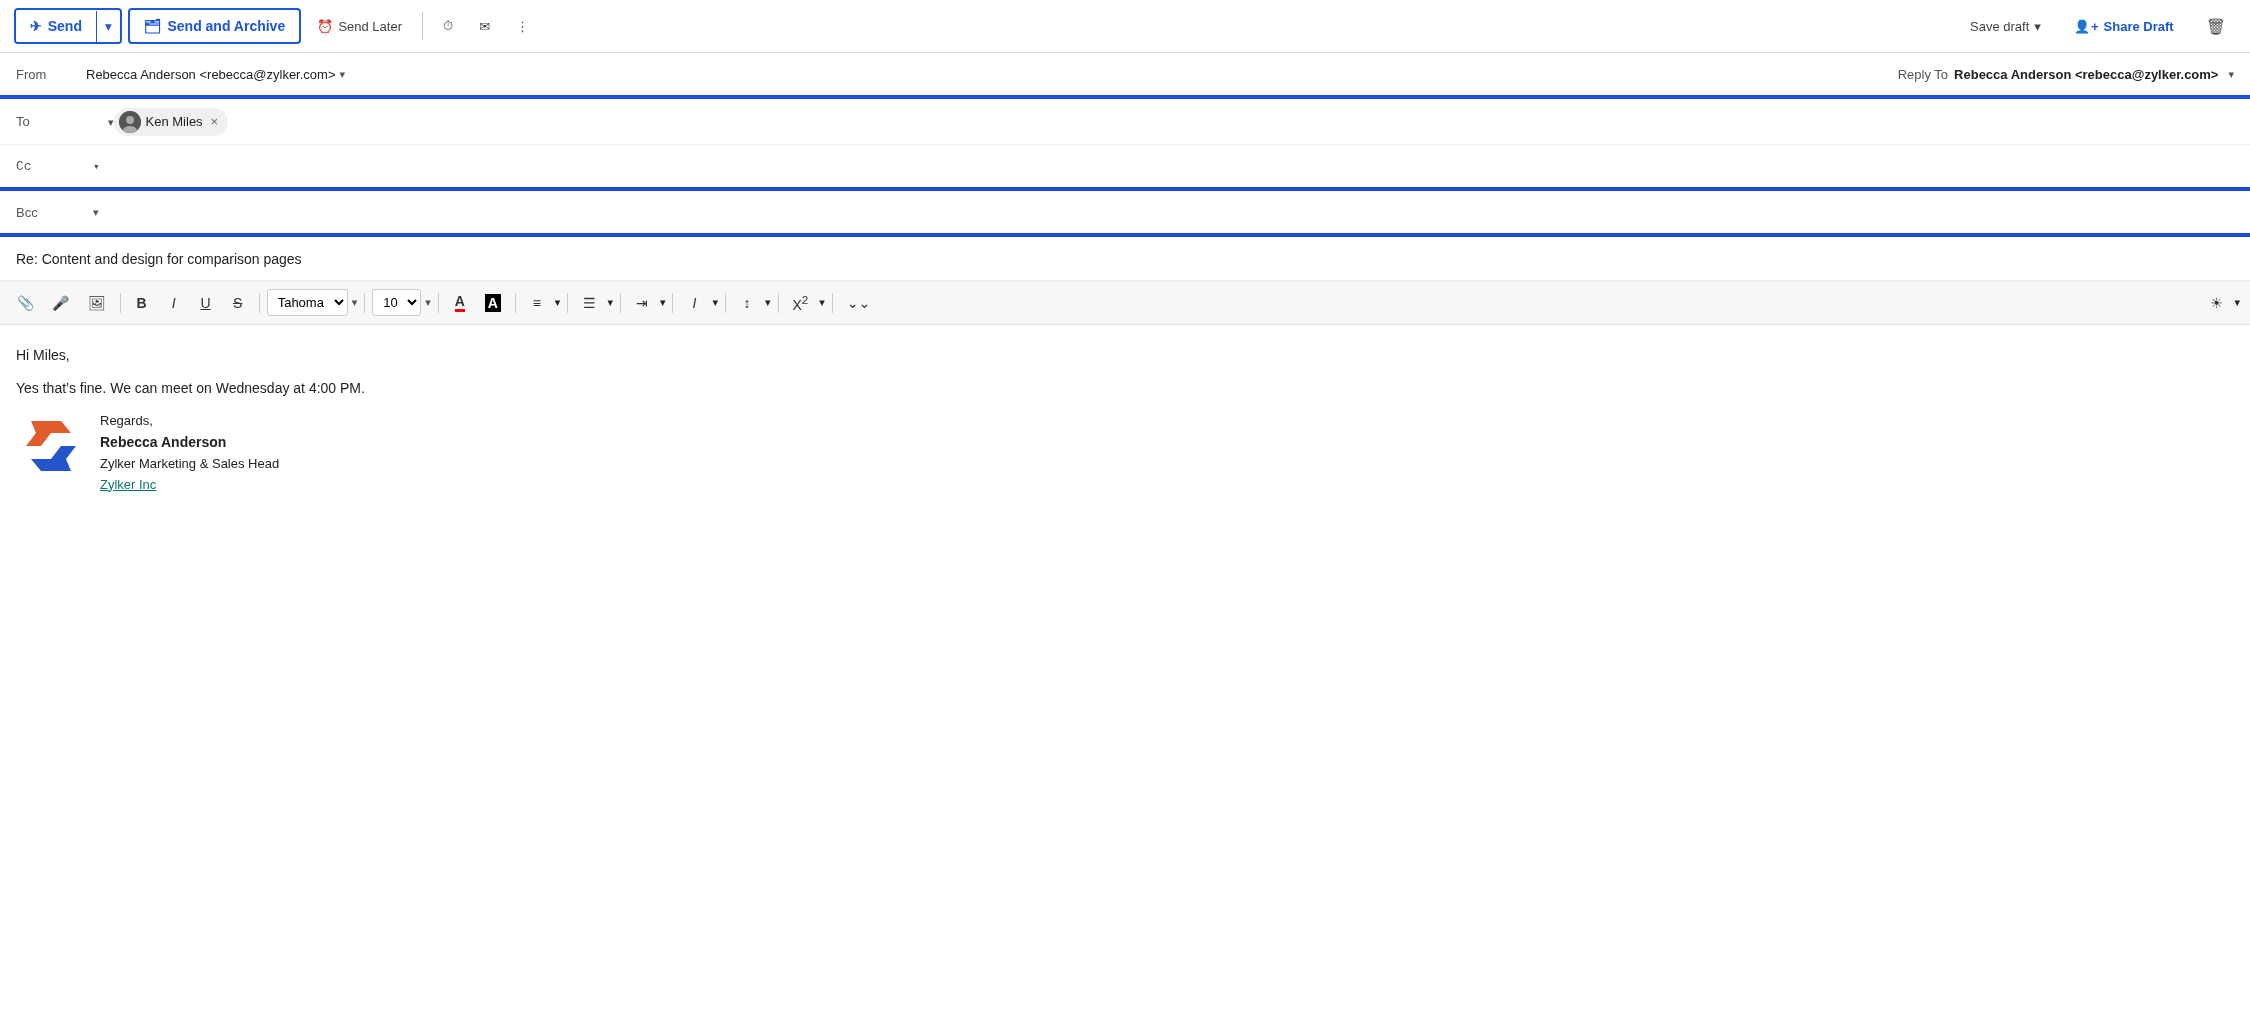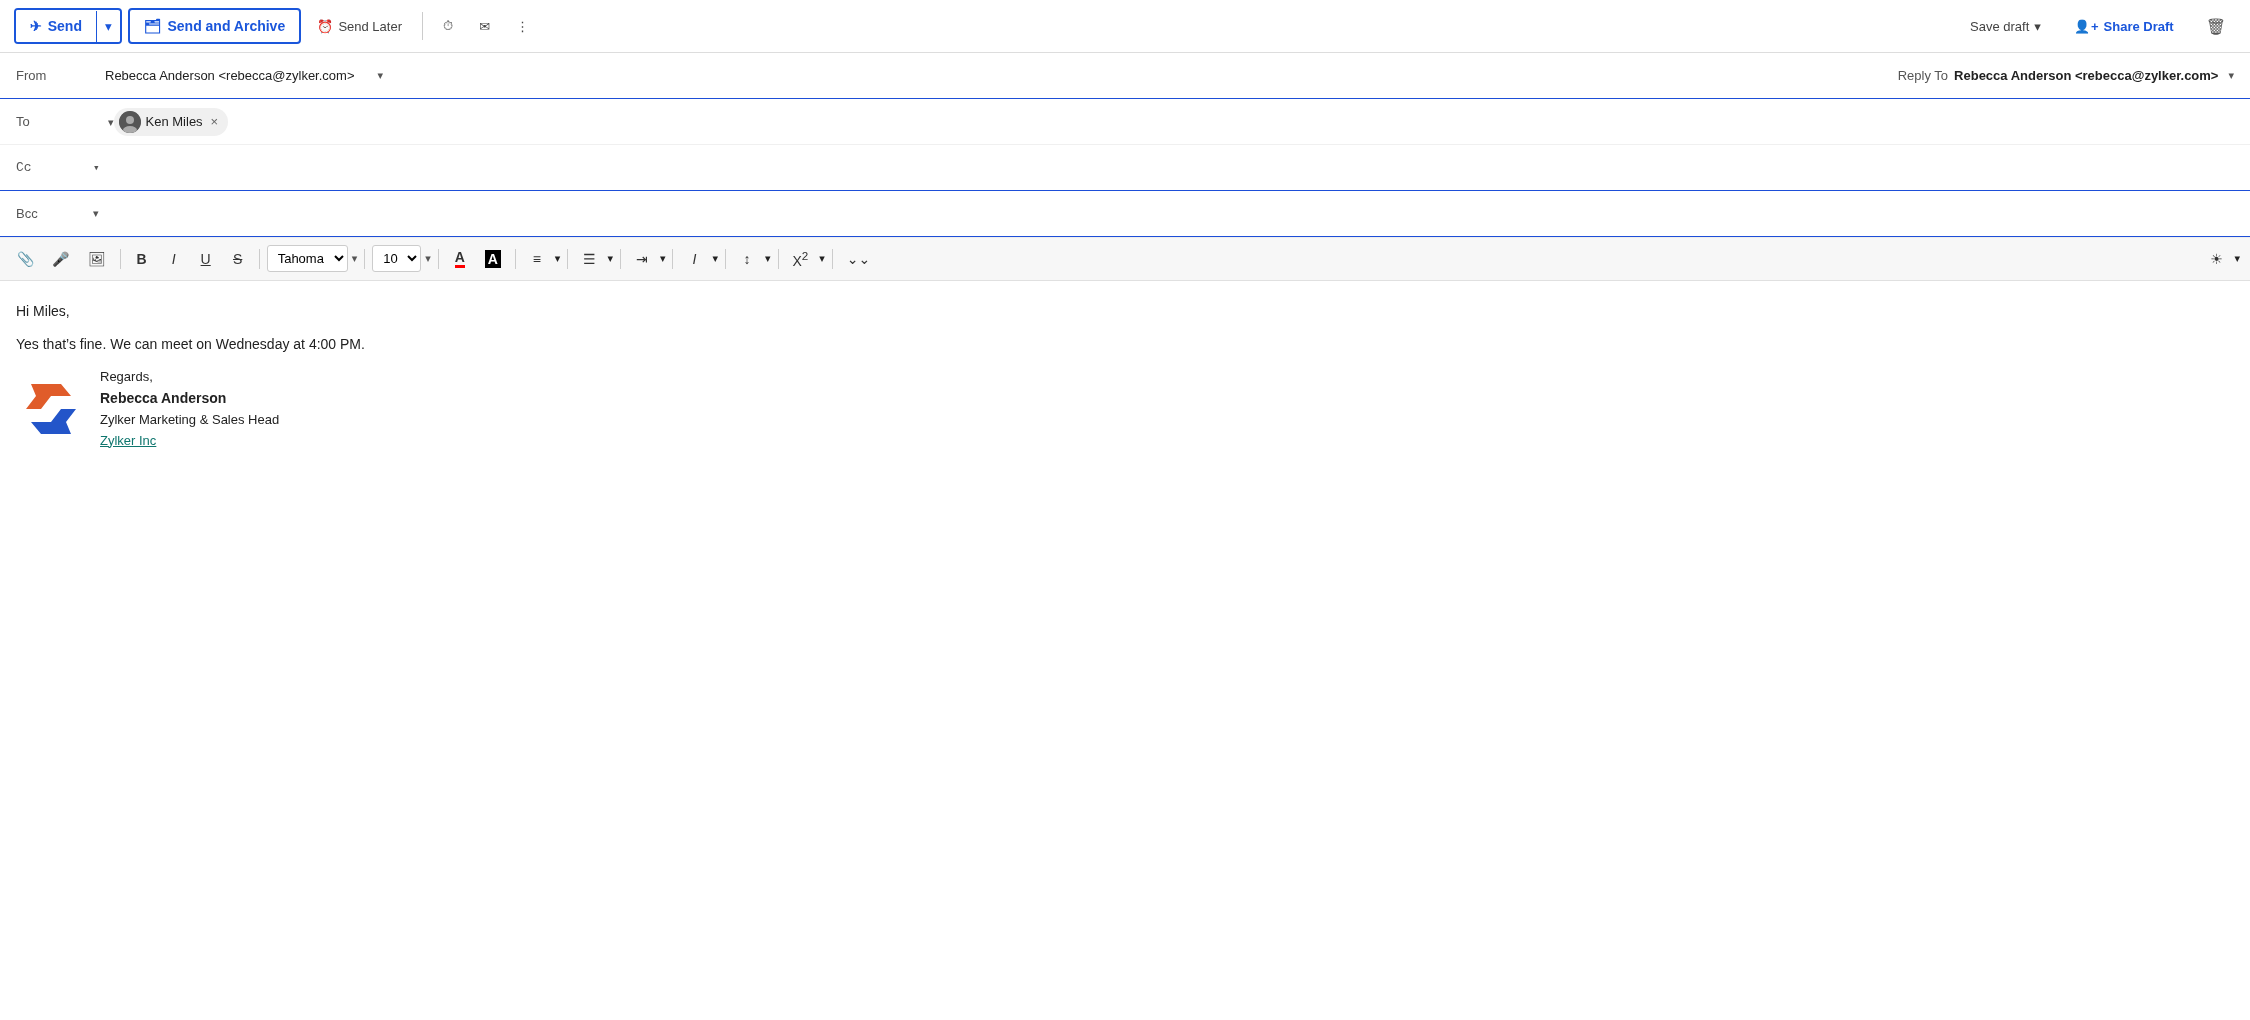--- a/index.html
+++ b/index.html
@@ -110,23 +110,22 @@
     }
 
     
     .email-fields {
       border-bottom: 1px solid #eee;
     }
     .field-row {
       display: flex;
       align-items: center;
       padding: 10px 16px;
-      border-bottom: 1px solid #1d4ed8;
+      border-bottom: 4px solid #1d4ed8;
       min-height: 46px;
-      gap: 19px;
     }
     .field-label {
       color: #555;
       font-size: 13px;
       min-width: 70px;
     }
     .field-value {
       color: #222;
       font-size: 13px;
     }
@@ -254,21 +253,21 @@
     }
     .body-line {
       margin-bottom: 12px;
       font-size: 14px;
       line-height: 1.5;
     }
 
     
     .signature {
       display: flex;
-      align-items: center;
+      align-items: flex-start;
       gap: 14px;
       margin-top: 6px;
     }
     .sig-text { font-size: 13px; line-height: 1.6; }
     .sig-name { font-weight: bold; font-size: 14px; }
     .sig-company { color: #0f766e; text-decoration: underline; cursor: pointer; }
 
     
     .zylker-logo-svg { width: 70px; height: 70px; }
   </style>
@@ -366,20 +365,23 @@
     </div>
   </div>
 
   <div class="field-row">
     <div style="display:flex;align-items:center;gap:3px;">
       <span class="field-label">Bcc</span>
       <span class="field-dropdown">▾</span>
     </div>
   </div>
 
+  <div class="subject-row">
+    <span class="subject-text">Re: Content and design for comparison pages</span>
+  </div>
 </div>
 
 <div class="format-toolbar">
 
   <button class="fmt-btn">
     <span>📎</span>
   </button>
 
   <button class="fmt-btn">
     <span>🎤</span>

